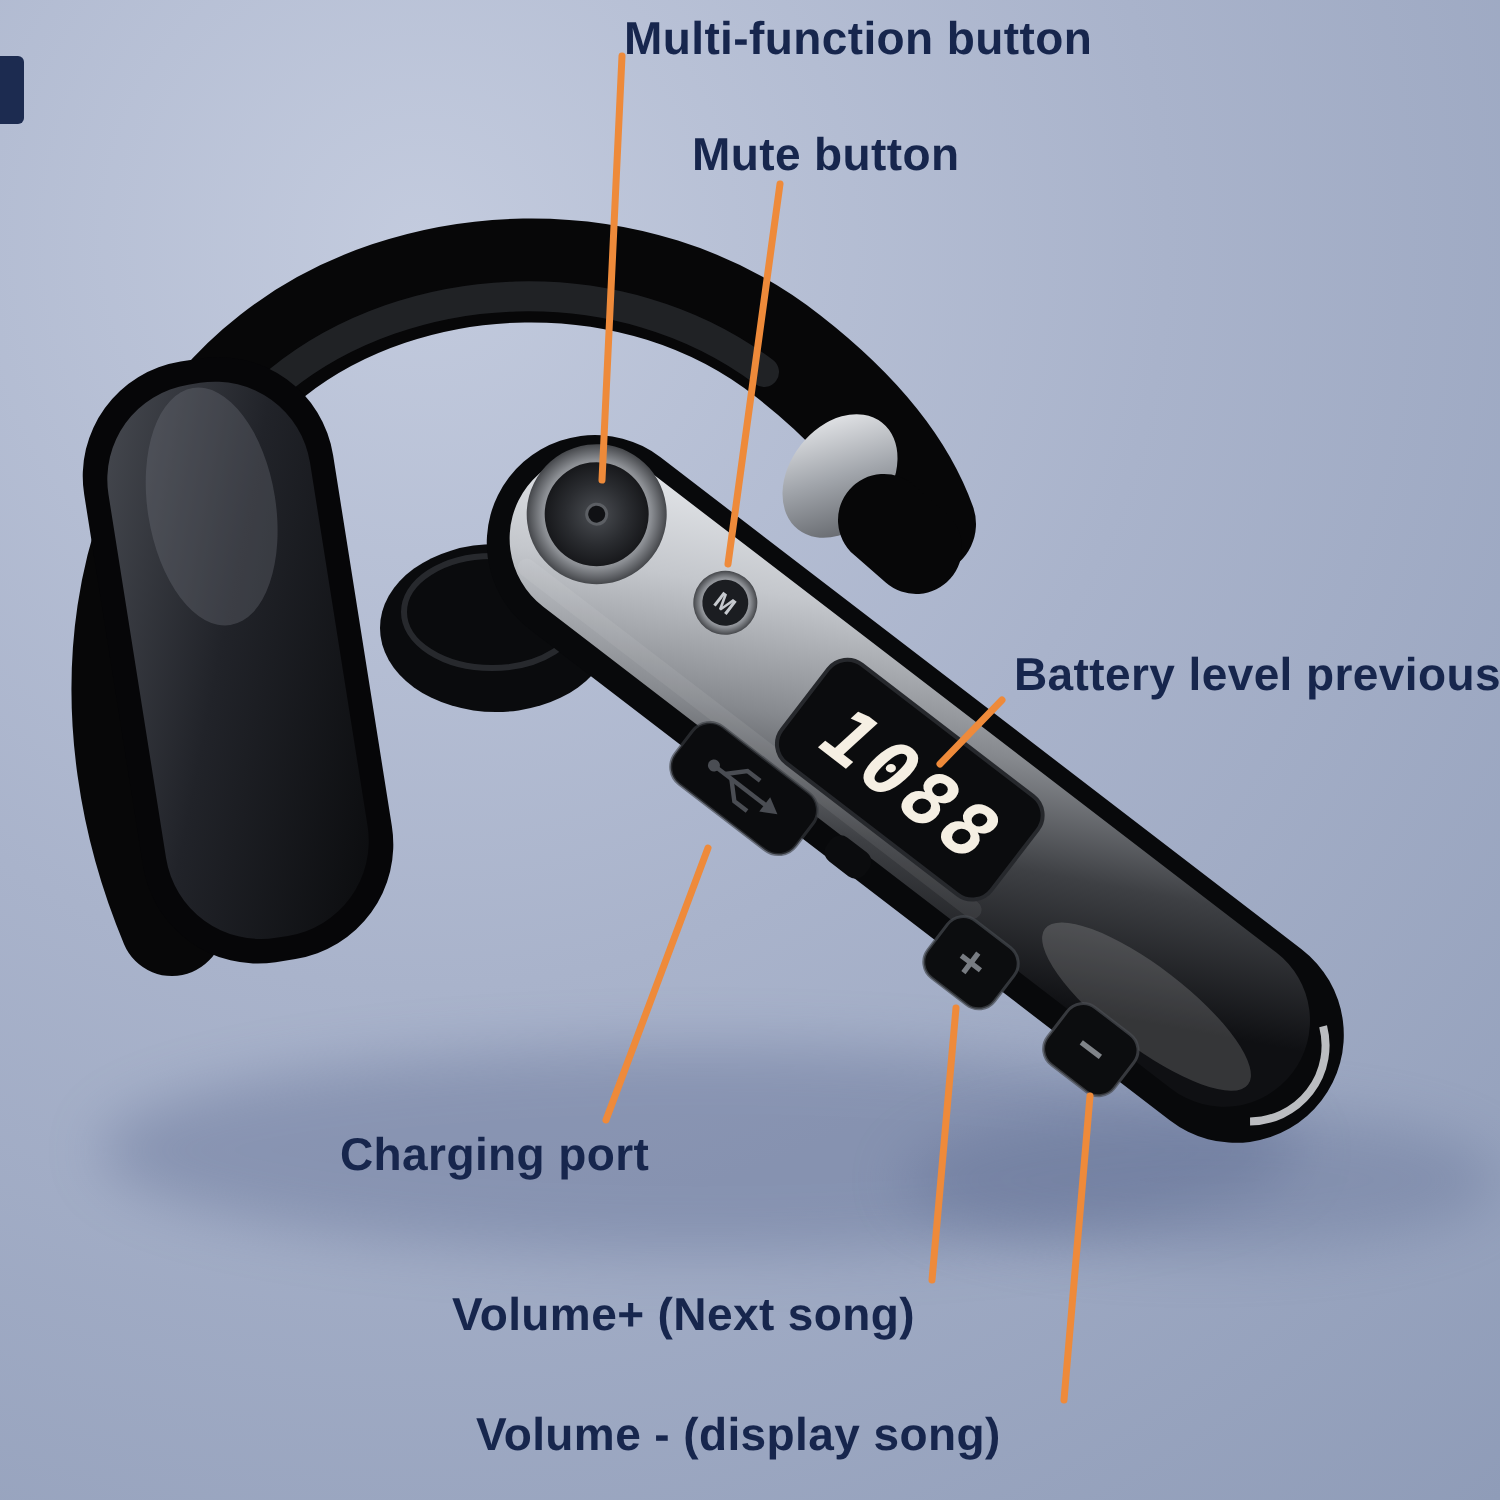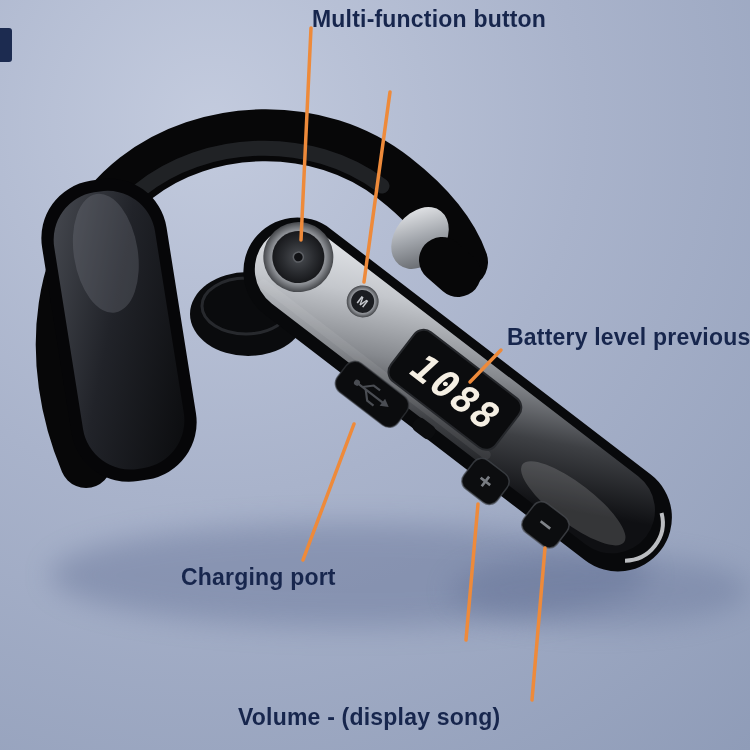--- a/index.html
+++ b/index.html
@@ -129,17 +129,19 @@
     <line x1="470" y1="382" x2="501" y2="350"></line>
     <line x1="354" y1="424" x2="303" y2="560"></line>
     <line x1="478" y1="504" x2="466" y2="640"></line>
     <line x1="545" y1="548" x2="532" y2="700"></line>
   </g>
 
   <rect x="-4" y="28" width="16" height="34" rx="3" fill="#1c2b50"></rect>
 </svg>
 
 <div class="label" style="left:312px; top:6px">Multi-function button</div>
+<div class="label" style="left:346px; top:64px">Mute button</div>
 <div class="label" style="left:507px; top:324px">Battery level previous</div>
-<div class="label" style="left:181px; top:564px">Charging port</div>
+<div class="label" style="left:170px; top:564px">Charging port</div>
+<div class="label" style="left:226px; top:644px">Volume+ (Next song)</div>
 <div class="label" style="left:238px; top:704px">Volume - (display song)</div>
 
 </div>
 
 </body></html>

